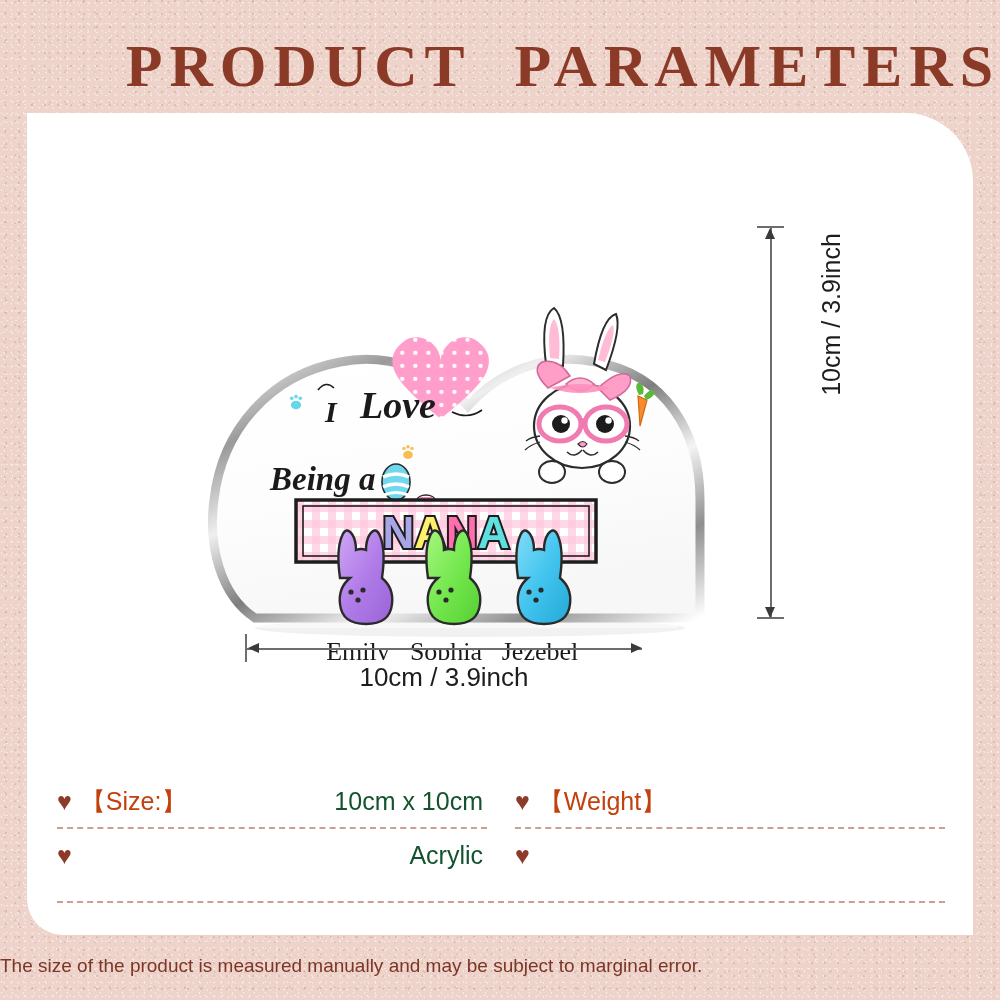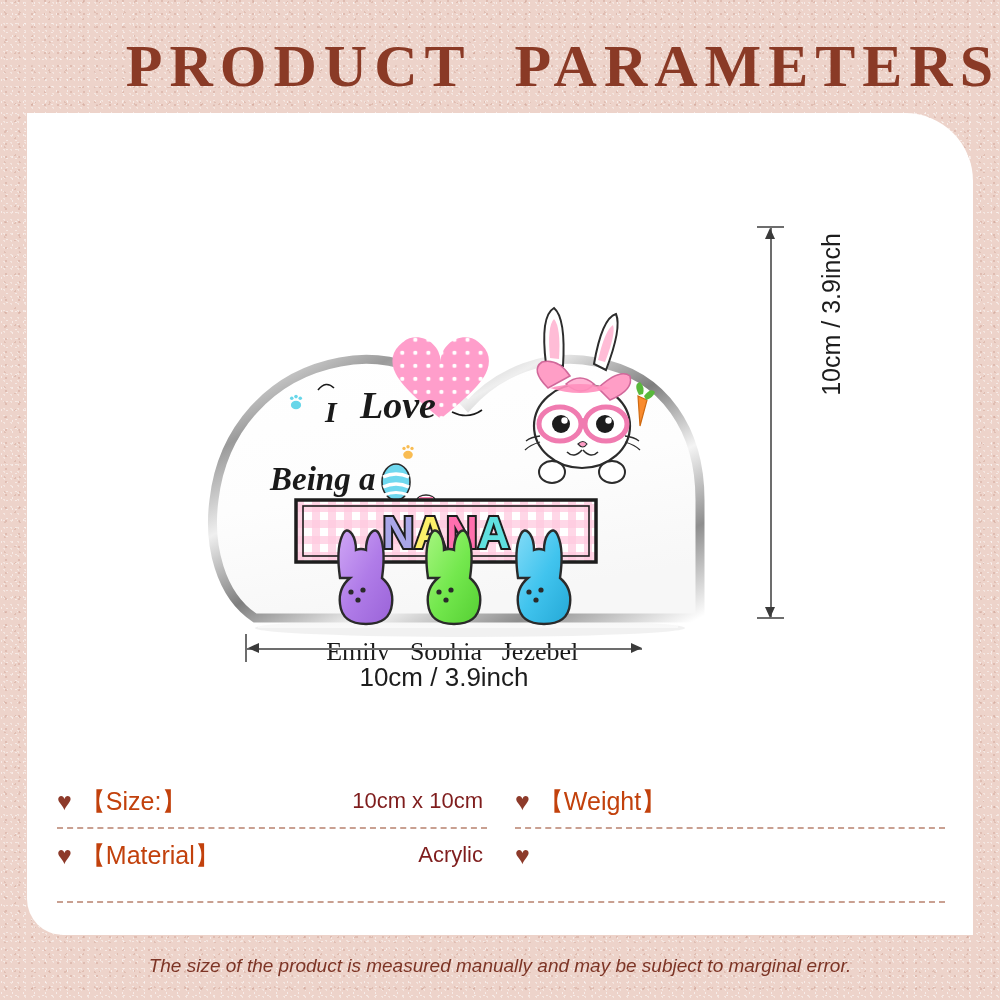--- a/index.html
+++ b/index.html
@@ -110,35 +110,35 @@
     display:flex; align-items:center;
   }
   .spec-heart{
     font-size:25px; color:#8d3a2a; line-height:1;
     margin-right:9px; flex:0 0 auto;
   }
   .spec-label{
     font-size:25px; color:#c2410c; flex:0 0 auto; white-space:nowrap;
   }
   .spec-value{
-    font-size:22px; color:#7f1d1d; margin-left:auto;
+    font-size:25px; color:#14532d; margin-left:auto;
     white-space:nowrap; padding-right:4px;
   }
   .spec-divider{
     height:0; border-top:2px dashed #c9a091; margin:0;
   }
   #spec-bottom-divider{
     position:absolute; left:57px; top:901px; width:888px;
     height:0; border-top:2px dashed #c9a091; z-index:3;
   }
 
   
   #footer-note{
     position:absolute; left:0; top:955px; width:1000px;
-    text-align:center; font-size:19px; color:#7d3526; z-index:3;font-style:italic;
+    font-size:19px; color:#7d3526; z-index:3;
   }
 </style>
 </head>
 <body>
 
 <div id="bg-texture"></div>
 
 <div id="page-title">PRODUCT  PARAMETERS</div>
 
 <div id="white-card"></div>
@@ -346,21 +346,20 @@
 
   <div class="spec-col" id="spec-col-left">
     <div class="spec-row">
       <span class="spec-heart">♥</span>
       <span class="spec-label">【Size:】</span>
       <span class="spec-value">10cm x 10cm</span>
     </div>
     <div class="spec-divider"></div>
     <div class="spec-row">
       <span class="spec-heart">♥</span>
-      <span class="spec-label">【Material】</span>
       <span class="spec-value">Acrylic</span>
     </div>
   </div>
 
   <div class="spec-col" id="spec-col-right">
     <div class="spec-row">
       <span class="spec-heart">♥</span>
       <span class="spec-label">【Weight】</span>
     </div>
     <div class="spec-divider"></div>

